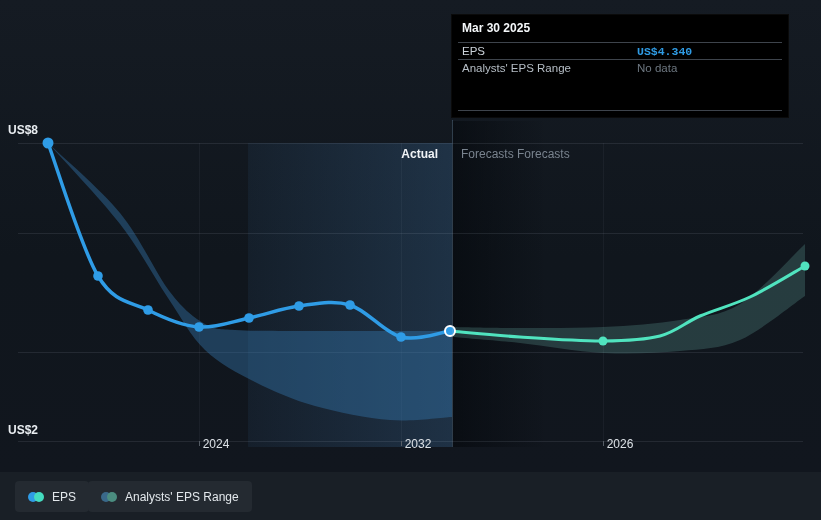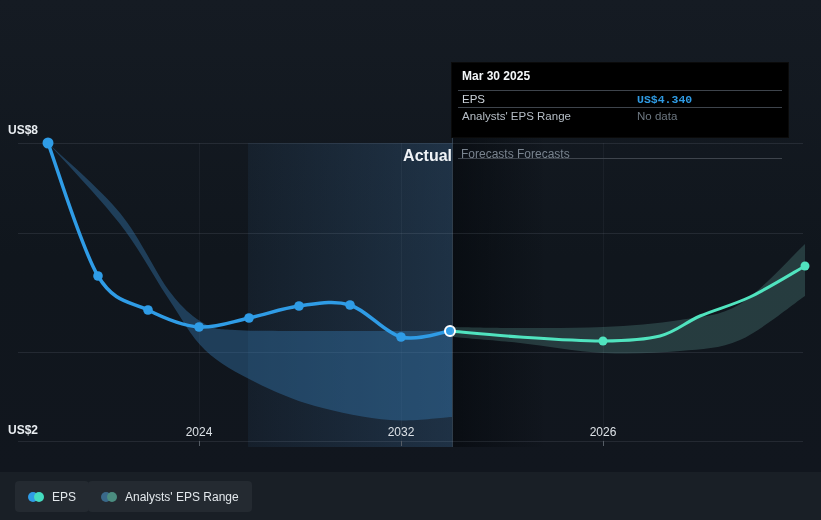--- a/index.html
+++ b/index.html
@@ -14,29 +14,29 @@
   .post-divider-shade{position:absolute;left:452px;top:121px;width:95px;height:326px;
     background:linear-gradient(90deg,rgba(3,6,10,0.55),rgba(3,6,10,0));}
   .gridline{position:absolute;left:18px;width:785px;height:1px;background:rgba(205,220,235,0.10);}
   .gl-a{top:143px;} .gl-b{top:233px;} .gl-c{top:352px;} .gl-d{top:441px;}
   .vgl{position:absolute;top:143px;width:1px;height:298px;background:rgba(205,220,235,0.05);}
   .divider{position:absolute;left:452px;top:120px;width:1px;height:327px;background:rgba(140,175,210,0.30);}
   #plot{position:absolute;left:0;top:0;}
 
   .y-label{position:absolute;left:8px;font-size:12px;font-weight:700;color:#e9edf1;}
   .y-top{top:123px;} .y-bottom{top:423px;}
-  .actual-label{position:absolute;right:369px;top:147px;font-size:16px;font-weight:700;color:#f0f3f6;}
+  .actual-label{position:absolute;right:383px;top:147px;font-size:12px;font-weight:700;color:#f0f3f6;}
   .forecast-label{position:absolute;left:461px;top:147px;font-size:12px;color:#79838e;}
 
   .xtick{position:absolute;top:441px;width:1px;height:5px;background:#565d66;}
-  .xlabel{position:absolute;top:425px;transform:translateX(-50%);font-size:12px;color:#dce1e6;}
+  .xlabel{position:absolute;top:437px;transform:translateX(-50%);font-size:12px;color:#dce1e6;margin-left:17px;}
 
   
-  .tooltip{position:absolute;left:451px;top:14px;width:338px;height:76px;background:#000;
-    border:1px solid rgba(255,255,255,0.04);box-sizing:border-box;margin-top:48px;}
+  .tooltip{position:absolute;left:451px;top:14px;width:338px;height:104px;background:#000;
+    border:1px solid rgba(255,255,255,0.04);box-sizing:border-box;}
   .tt-title{position:absolute;left:10px;top:6px;font-size:12px;font-weight:700;color:#f4f7f9;}
   .tt-sep{position:absolute;left:6px;right:6px;height:1px;background:#3e444c;}
   .tt-sep1{top:27px;} .tt-sep2{top:44px;} .tt-sep3{top:95px;}
   .tt-label{position:absolute;left:10px;font-size:11.5px;}
   .tt-value{position:absolute;left:185px;font-size:11.5px;}
   .tt-r1{top:30px;} .tt-r2{top:47px;}
   .tt-label.tt-r1{color:#ccd3da;} .tt-value.tt-r1{color:#2f9be4;font-weight:700;font-family:Liberation Mono, monospace;}
   .tt-label.tt-r2{color:#b6bec6;} .tt-value.tt-r2{color:#6d7780;}
 
   

